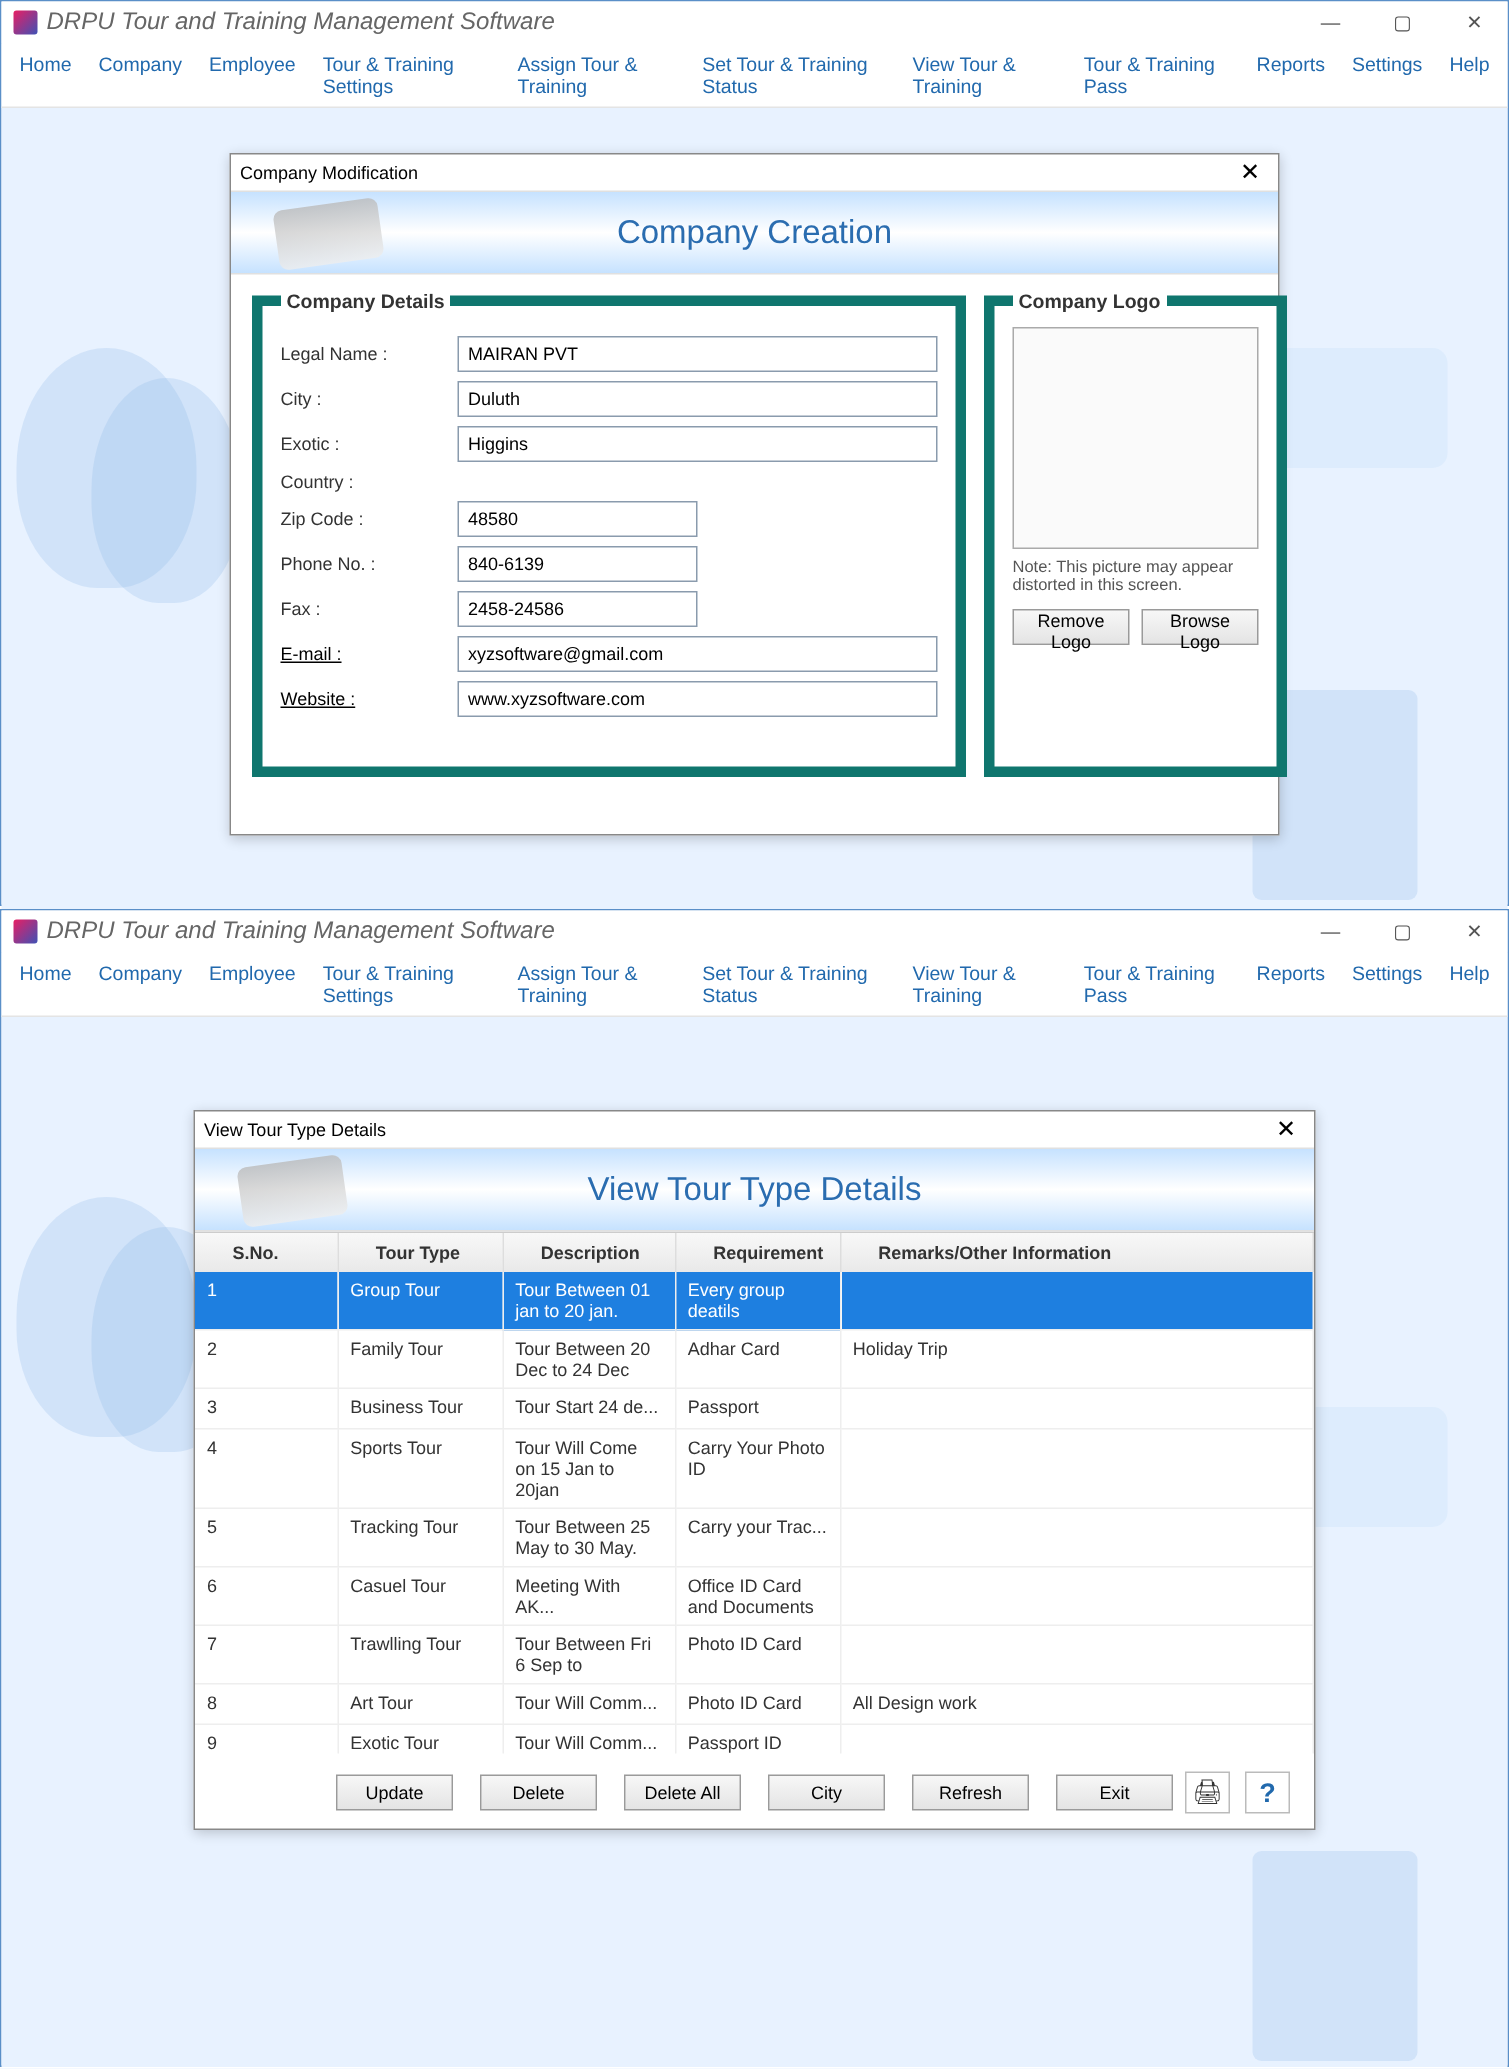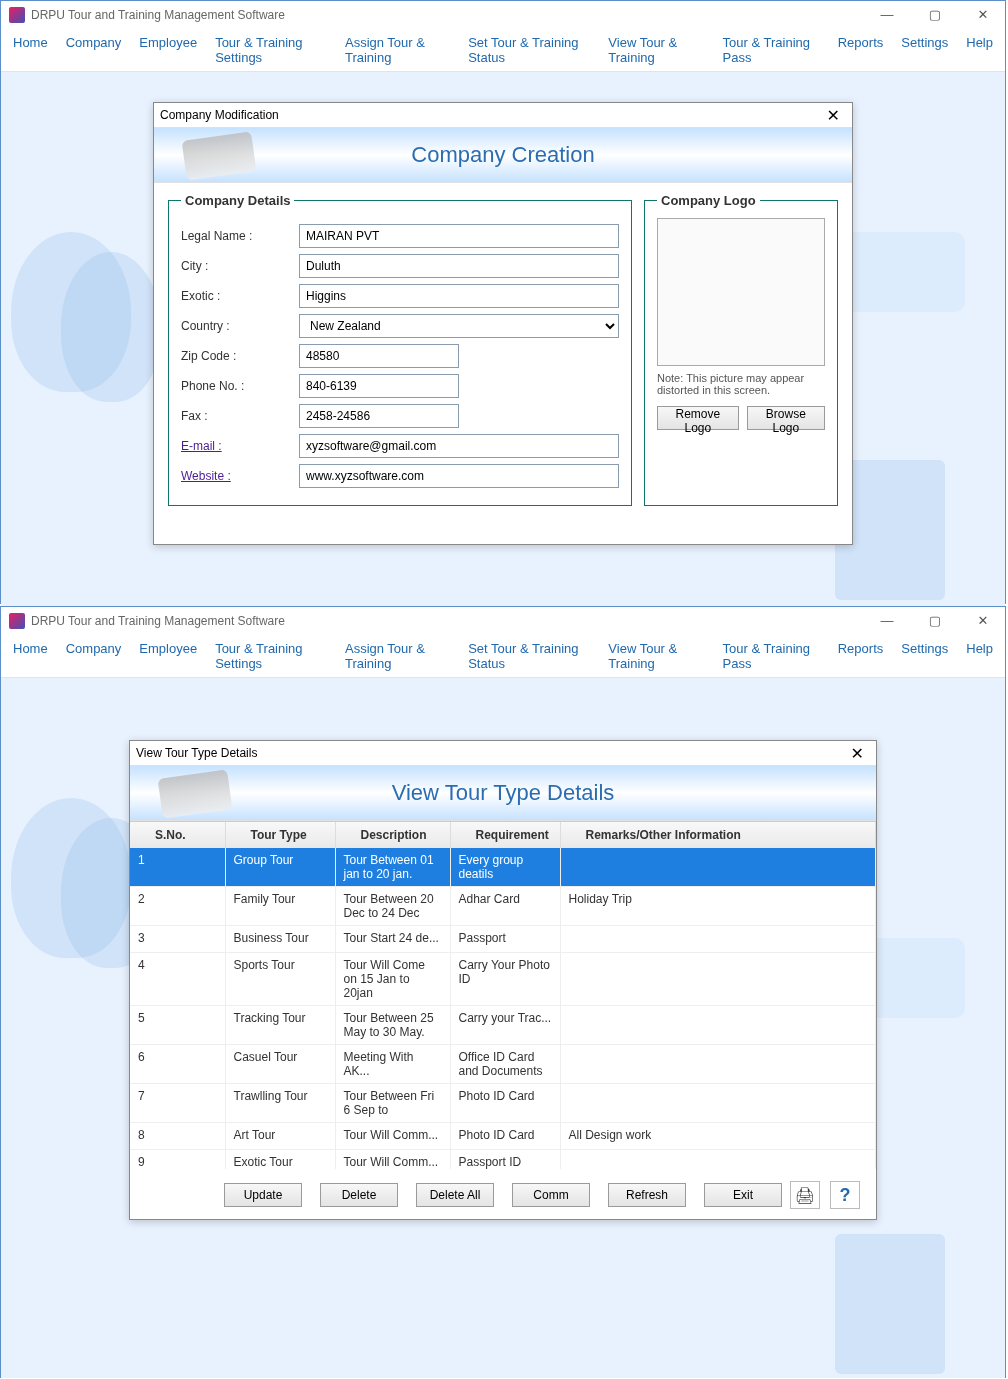--- a/index.html
+++ b/index.html
@@ -1,47 +1,47 @@
 <!DOCTYPE html>
 <html><head>
 <meta charset="utf-8">
 <style>
   * { box-sizing: border-box; margin: 0; padding: 0; }
   body { font-family: "Segoe UI", Tahoma, sans-serif; font-size: 12px; background: #fff; color: #333; }
   .window { border: 1px solid #5a8fc8; background: #fff; position: relative; }
   .titlebar { background: #fff; height: 28px; display: flex; align-items: center; padding: 0 8px; color: #666; position: relative; }
-  .titlebar .title { margin-left: 6px; font-size: 12px; }
+  .titlebar .title { margin-left: 6px; font-size: 16px; font-style: italic; }
   .titlebar .controls { position: absolute; right: 4px; top: 2px; display: flex; gap: 12px; }
   .titlebar .controls span { width: 36px; height: 22px; display: flex; align-items: center; justify-content: center; color: #555; font-size: 13px; cursor: pointer; }
   .app-icon { width: 16px; height: 16px; background: linear-gradient(135deg,#e91e63,#3f51b5); border-radius: 2px; }
   .menubar { display: flex; gap: 18px; padding: 6px 12px; background: #fff; border-bottom: 1px solid #e4e4e4; color: #2169ad; font-size: 13px; }
   .menubar span { cursor: pointer; }
   .workarea { background: #e8f2ff; position: relative; overflow: hidden; }
   .bg-art { position: absolute; inset: 0; }
   .silhouette { position: absolute; background: #8ab7e8; opacity: .25; border-radius: 50% 50% 45% 45%; }
   .silhouette.a { width: 120px; height: 160px; left: 10px; top: 160px; }
   .silhouette.b { width: 100px; height: 150px; left: 60px; top: 180px; }
   .plane { position: absolute; right: 40px; top: 160px; width: 160px; height: 80px; background: #cde3f9; opacity: .4; border-radius: 80px 20px 20px 80px; }
   .luggage { position: absolute; right: 60px; bottom: 20px; width: 110px; height: 140px; background: #a5c9ef; opacity: .35; border-radius: 6px; }
   .dialog { position: relative; margin: 30px auto 12px auto; background: #fff; border: 1px solid #888; width: 700px; box-shadow: 0 2px 8px rgba(0,0,0,.2); }
   .dialog-wide { width: 748px; }
   .dlg-titlebar { height: 24px; display: flex; align-items: center; justify-content: space-between; padding: 0 6px; font-size: 12px; color: #000000; }
   .dlg-close { font-size: 16px; cursor: pointer; padding: 0 6px; }
   .banner { background: linear-gradient(#c6e2ff,#fff,#c6e2ff); height: 56px; position: relative; display: flex; align-items: center; justify-content: center; border-top: 1px solid #e0e0e0; border-bottom: 1px solid #e0e0e0; }
   .banner-title { color: #2b6db0; font-size: 22px; font-weight: 500; }
   .banner-art { position: absolute; left: 30px; top: 8px; width: 70px; height: 40px; background: linear-gradient(#bbb,#eee); border-radius: 6px; transform: rotate(-8deg); opacity: .8; }
   .dlg-body { padding: 10px 14px 12px; }
-  fieldset.group { border: 1px solid #0f766e; padding: 10px 12px 11px; margin-bottom: 8px; }
+  fieldset.group { border: 7px solid #0f766e; padding: 10px 12px 27px; margin-bottom: 8px; }
   fieldset.group > legend { font-weight: bold; font-size: 13px; padding: 0 4px; }
   .cols { display: flex; gap: 12px; align-items: stretch; }
   .col-left { flex: 1; }
   .col-right { width: 205px; }
   .form-row { display: flex; align-items: center; margin: 6px 0; }
   .form-row label { width: 118px; color: #333; }
-  .form-row label a { color: #4c1d95; text-decoration: underline; }
+  .form-row label a { color: #000000; text-decoration: underline; }
   .form-row input[type=text], .form-row select { height: 24px; border: 1px solid #8a9bad; padding: 2px 6px; font: inherit; background: #fff; }
   .w-full { width: 320px; }
   .w-med  { width: 160px; }
   .form-row textarea { width: 320px; height: 62px; border: 1px solid #8a9bad; padding: 4px 6px; font: inherit; resize: none; }
   .logo-box { height: 148px; border: 1px solid #aaa; background: #fafafa; }
   .note { font-size: 11px; color: #555; margin: 6px 0 10px; }
   .btn { height: 24px; min-width: 78px; padding: 0 12px; background: linear-gradient(#f7f7f7,#e4e4e4); border: 1px solid #9a9a9a; font: inherit; cursor: pointer; }
   .btn:disabled { color: #999; border-color: #c8c8c8; background: #f2f2f2; }
   .help-icon { width: 30px; height: 30px; border: 1px solid #bbb; display: flex; align-items: center; justify-content: center; color: #2169ad; font-size: 18px; font-weight: bold; }
   .bottom-row { display: flex; align-items: center; justify-content: space-between; padding: 8px 12px 10px; }
@@ -109,21 +109,20 @@
             <div class="form-row">
                 <label>City :</label>
               <input type="text" class="w-full" value="Duluth" style="">
               </div>
             <div class="form-row">
                 <label>Exotic :</label>
               <input type="text" class="w-full" value="Higgins" style="">
               </div>
             <div class="form-row">
                 <label>Country :</label>
-              <select class="w-full"><option>New Zealand</option></select>
               </div>
             <div class="form-row">
                 <label>Zip Code :</label>
               <input type="text" class="w-med" value="48580" style="">
               </div>
             <div class="form-row">
                 <label>Phone No. :</label>
               <input type="text" class="w-med" value="840-6139" style="">
               </div>
             <div class="form-row">
@@ -279,21 +278,21 @@
                 <td class="">Passport ID</td>
                 <td class="trunc"></td>
               </tr>
             </tbody>
         </table>
       </div>
       <div class="btnbar2" style="position:relative;">
         <button class="btn">Update</button>
         <button class="btn">Delete</button>
         <button class="btn">Delete All</button>
-        <button class="btn">Comm</button>
+        <button class="btn">City</button>
         <button class="btn">Refresh</button>
         <button class="btn">Exit</button>
         <div class="rt-icons">
           <div class="printer-icon">🖨</div>
           <div class="help-icon" style="width:30px;height:28px;">?</div>
         </div>
       </div>
     </div>
   </div>
 </div>

